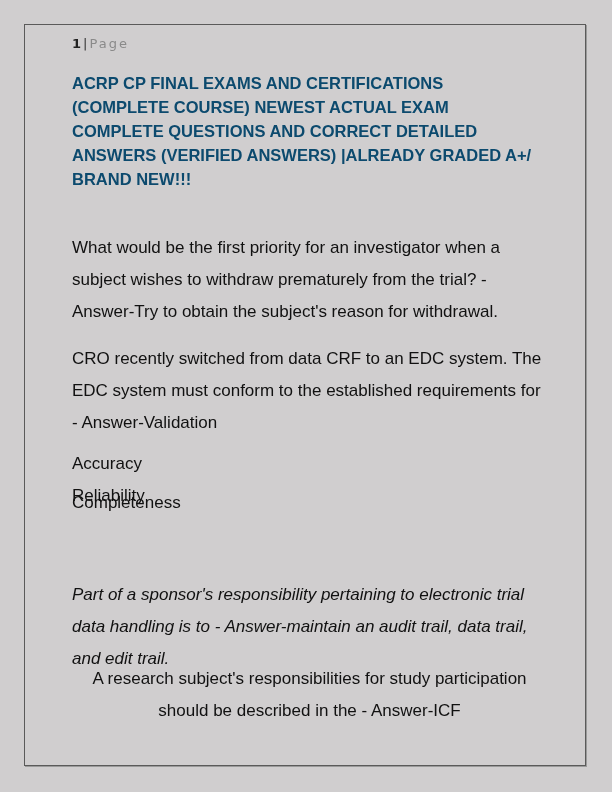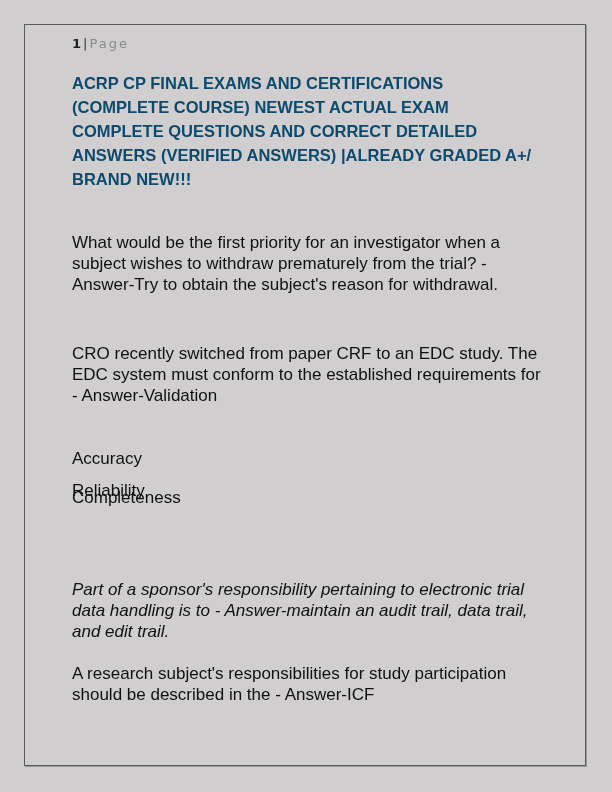--- a/index.html
+++ b/index.html
@@ -37,37 +37,37 @@
     font-size: 16.5px;
     line-height: 24px;
     margin: 0;
   }
   .para {
     position: absolute;
     left: 72px;
     width: 475px;
     color: #111;
     font-size: 17px;
-    line-height: 21px;
+    line-height: 32px;
     margin: 0;
   }
 </style>
 </head>
 <body>
 
 <div class="page-frame"></div>
 
 <div class="header">
   <span class="num">1</span><span class="sep">|</span><span class="label">Page</span>
 </div>
 
 <h1 class="title">ACRP CP FINAL EXAMS AND CERTIFICATIONS (COMPLETE COURSE) NEWEST ACTUAL EXAM COMPLETE QUESTIONS AND CORRECT DETAILED ANSWERS (VERIFIED ANSWERS) |ALREADY GRADED A+/ BRAND NEW!!!</h1>
 
 <p class="para" style="top:232px;">What would be the first priority for an investigator when a subject wishes to withdraw prematurely from the trial? - Answer-Try to obtain the subject's reason for withdrawal.</p>
 
-<p class="para" style="top:343px;">CRO recently switched from paper CRF to an EDC study. The EDC system must conform to the established requirements for - Answer-Validation</p>
+<p class="para" style="top:343px;">CRO recently switched from data CRF to an EDC system. The EDC system must conform to the established requirements for - Answer-Validation</p>
 <p class="para" style="top:448px;">Accuracy</p>
 <p class="para" style="top:480px;">Reliability</p>
 <p class="para" style="top:487px;">Completeness</p>
 
 <p class="para" style="top:579px;font-style:italic;">Part of a sponsor's responsibility pertaining to electronic trial data handling is to - Answer-maintain an audit trail, data trail, and edit trail.</p>
 
-<p class="para" style="top:663px;">A research subject's responsibilities for study participation should be described in the - Answer-ICF</p>
+<p class="para" style="top:663px;text-align:center;">A research subject's responsibilities for study participation should be described in the - Answer-ICF</p>
 
 </body></html>

